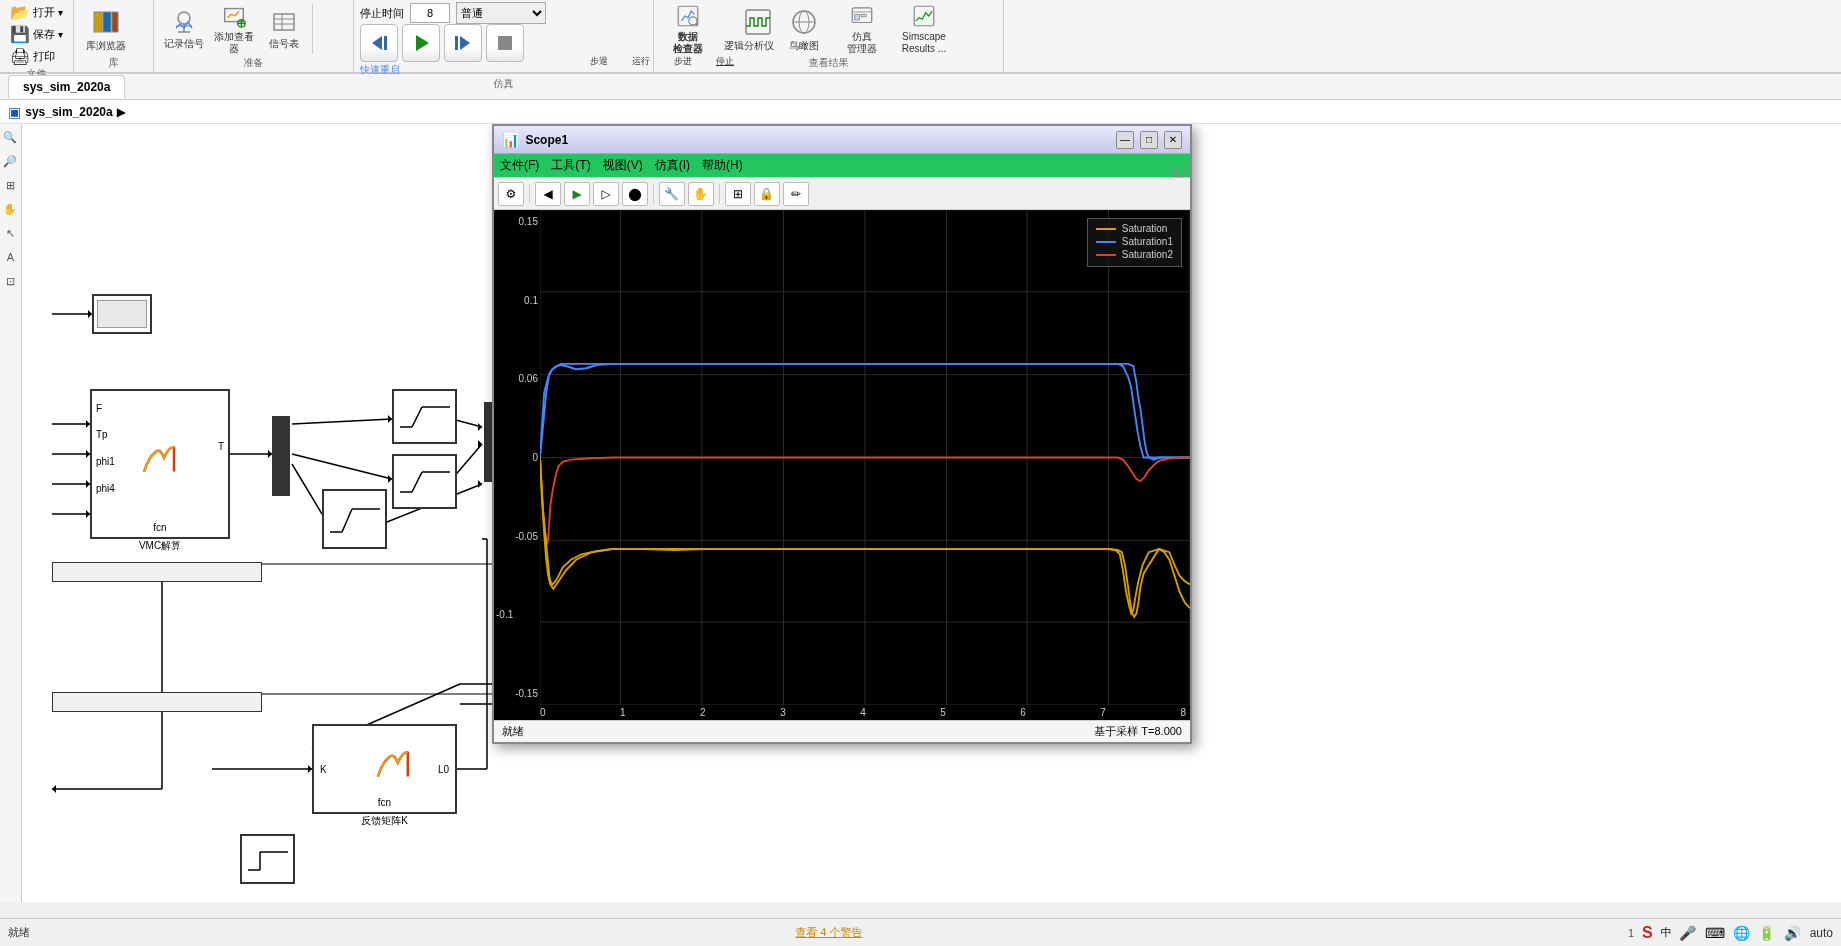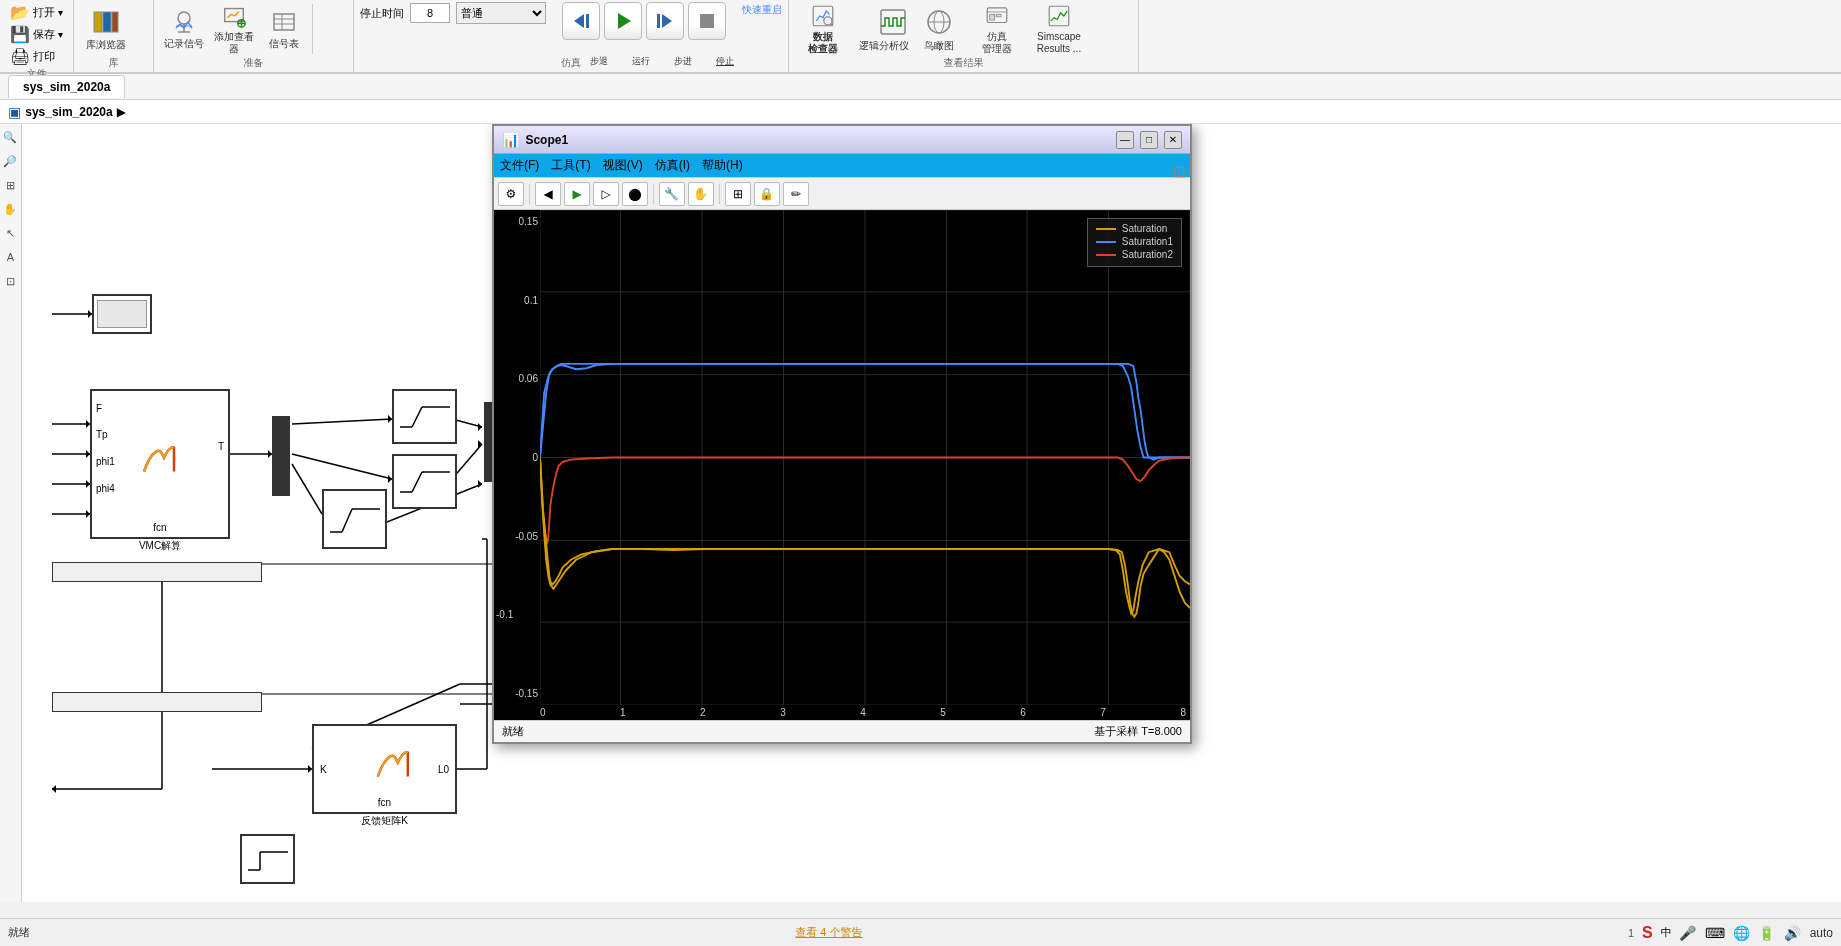--- a/index.html
+++ b/index.html
@@ -24,21 +24,21 @@
 
     
     .canvas-area { flex: 1; background: #fff; position: relative; overflow: hidden; }
 
     
     .scope-window { position: absolute; top: 0; left: 470px; width: 700px; height: 620px; background: #f0f0f0; border: 2px solid #888; box-shadow: 4px 4px 12px rgba(0,0,0,0.4); z-index: 10; display: flex; flex-direction: column; }
     .scope-titlebar { background: linear-gradient(180deg, #e8e8ff 0%, #c8c8e8 100%); height: 28px; display: flex; align-items: center; padding: 0 8px; gap: 6px; border-bottom: 1px solid #aaa; cursor: move; }
     .scope-title-icon { font-size: 14px; }
     .scope-title-text { font-size: 12px; font-weight: bold; flex: 1; }
     .scope-win-btn { width: 18px; height: 18px; border: 1px solid #888; background: #ddd; cursor: pointer; display: flex; align-items: center; justify-content: center; font-size: 10px; border-radius: 2px; }
-    .scope-menubar { height: 24px; background: #0ea5e9; border-bottom: 1px solid #ccc; display: flex; align-items: center; padding: 0 6px; gap: 12px; font-size: 12px; }
+    .scope-menubar { height: 24px; background: #22c55e; border-bottom: 1px solid #ccc; display: flex; align-items: center; padding: 0 6px; gap: 12px; font-size: 12px; }
     .scope-menu-item { cursor: pointer; color: #000; }
     .scope-toolbar { height: 32px; background: #f0f0f0; border-bottom: 1px solid #ccc; display: flex; align-items: center; padding: 0 4px; gap: 3px; }
     .scope-tb-btn { width: 26px; height: 24px; border: 1px solid #bbb; background: #fff; cursor: pointer; display: flex; align-items: center; justify-content: center; font-size: 12px; border-radius: 2px; }
     .scope-plot { flex: 1; background: #000; position: relative; overflow: hidden; }
     .scope-statusbar { height: 22px; background: #f5f5f5; border-top: 1px solid #ccc; display: flex; align-items: center; padding: 0 8px; gap: 8px; font-size: 11px; }
 
     
     .status-bar { position: fixed; bottom: 0; left: 0; width: 1841px; height: 28px; background: #f0f0f0; border-top: 1px solid #ccc; display: flex; align-items: center; padding: 0 8px; gap: 8px; font-size: 11px; z-index: 100; }
     .status-warning { color: #cc8800; cursor: pointer; text-decoration: underline; }
     .status-right { margin-left: auto; display: flex; align-items: center; gap: 8px; }
@@ -90,21 +90,21 @@
           </div>
           <div class="file-btn">
             <span style="font-size:16px;">🖨</span>
               <span>打印</span>
           </div>
         </div>
       </div>
       <div class="group-section-label">文件</div>
     </div>
 
-    <div class="group-section" style="min-width:80px;font-family:Liberation Mono, monospace;">
+    <div class="group-section" style="min-width:80px;">
       <div class="group-section-inner">
         <div class="icon-box large-icon-box">
           <svg width="32" height="32" viewBox="0 0 32 32">
               <rect x="4" y="6" width="8" height="20" fill="#c8a000" stroke="#888" stroke-width="1"></rect>
               <rect x="13" y="6" width="8" height="20" fill="#1a6aaa" stroke="#888" stroke-width="1"></rect>
               <rect x="22" y="6" width="6" height="20" fill="#a04820" stroke="#888" stroke-width="1"></rect>
             </svg>
           <span class="label">库浏览器</span>
         </div>
       </div>
@@ -143,21 +143,21 @@
               <line x1="12" y1="6" x2="12" y2="22" stroke="#888" stroke-width="1"></line>
             </svg>
           <span class="label">信号表</span>
         </div>
         <div style="width:1px;height:50px;background:#ccc;margin:0 2px;"></div>
       </div>
       <div class="group-section-label">准备</div>
     </div>
 
     <div class="group-section" style="min-width:300px;">
-      <div class="group-section-inner" style="align-items:flex-start;flex-direction:row;gap:16px;">
+      <div class="group-section-inner" style="align-items:flex-start;flex-direction:column;gap:0;">
         <div style="display:flex;align-items:center;gap:6px;">
           <span style="font-size:11px;">停止时间</span>
           <input type="text" style="width: 40px; height: 20px; border: 1px solid rgb(170, 170, 170); font-size: 11px; text-align: center;" value="8">
           <div style="position:relative;display:inline-block;">
             <select style="height:22px;border:1px solid #aaa;font-size:11px;min-width:90px;">
               <option>普通</option>
             </select>
           </div>
         </div>
         <div style="display:flex;align-items:center;gap:4px;">

